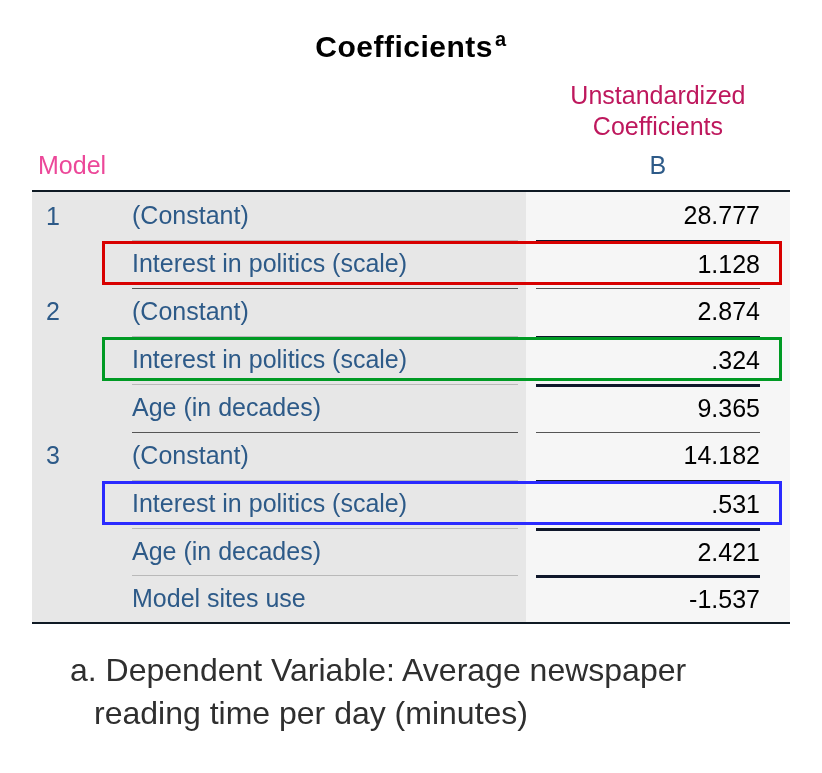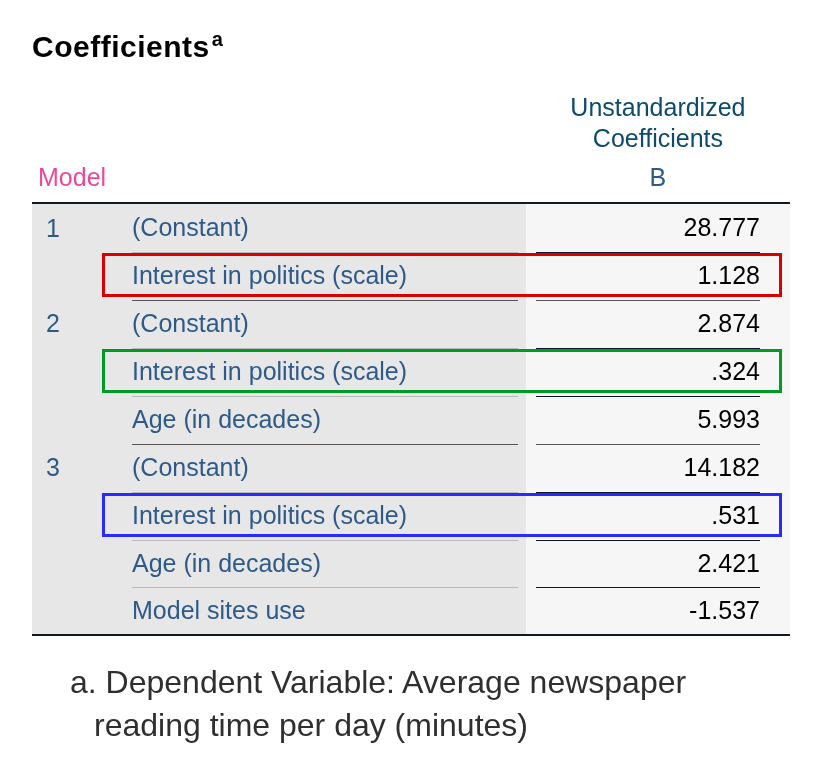--- a/index.html
+++ b/index.html
@@ -7,42 +7,43 @@
     margin: 0;
     padding: 20px 32px 20px 32px;
     font-family: Arial, Helvetica, sans-serif;
     background: #fff;
     color: #000;
     width: 822px;
   }
   .title {
     font-size: 30px;
     font-weight: bold;
-    margin: 8px 0 22px 0;
+    text-align: center;
+    margin: 8px 0 10px 0;
     letter-spacing: 0.5px;
   }
   .title sup {
     font-size: 20px;
     vertical-align: super;
     margin-left: 2px;
   }
   .table-wrap { width: 100%; }
   table {
     border-collapse: collapse;
     width: 100%;
     font-size: 25px;
   }
   th, td {
     padding: 0;
     font-weight: normal;
     text-align: left;
     vertical-align: middle;
   }
   .hdr-row1 td.unstd {
-    color: #0c4a6e;
+    color: #be185d;
     text-align: center;
     padding: 6px 10px 2px 10px;
     font-size: 25px;
     line-height: 1.25;
   }
   .hdr-row2 td.model-hdr {
     color: #ec4899;
     padding: 6px 0 10px 6px;
     font-size: 25px;
   }
@@ -81,21 +82,21 @@
   .val-cell {
     text-align: center;
     padding: 0 30px 0 10px;
     position: relative;
   }
   .val-inner {
     display: flex;
     align-items: center;
     justify-content: flex-end;
     height: 46px;
-    border-top: 1px solid #0f172a;
+    border-top: 3px solid #0f172a;
   }
   .first-in-model .val-inner { border-top: none; }
   .group-sep-top .var-inner,
   .group-sep-top .val-inner {
     border-top: 1.6px solid #555;
   }
   .hi-border-var::after {
     content: "";
     position: absolute;
     left: 0; right: -1px; top: 2px; bottom: 2px;
@@ -175,21 +176,21 @@
           </td>
           <td class="numcol-bg val-cell hi-border-val" style="--hi: #009a24;">
             <div class="val-inner">.324</div>
           </td>
         </tr>
         <tr class="row">
           <td class="stub-bg var-cell">
             <div class="var-inner">Age (in decades)</div>
           </td>
           <td class="numcol-bg val-cell">
-            <div class="val-inner">5.993</div>
+            <div class="val-inner">9.365</div>
           </td>
         </tr>
         <tr class="row first-in-model group-sep-top">
           <td class="stub-bg model-num" rowspan="4">3</td>
           <td class="stub-bg var-cell">
             <div class="var-inner">(Constant)</div>
           </td>
           <td class="numcol-bg val-cell">
             <div class="val-inner">14.182</div>
           </td>

